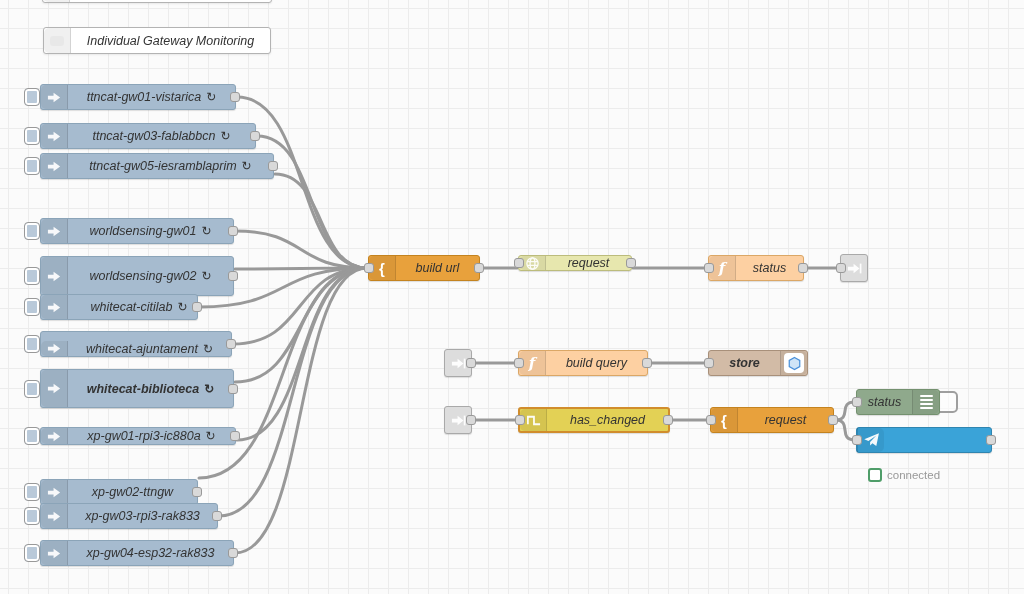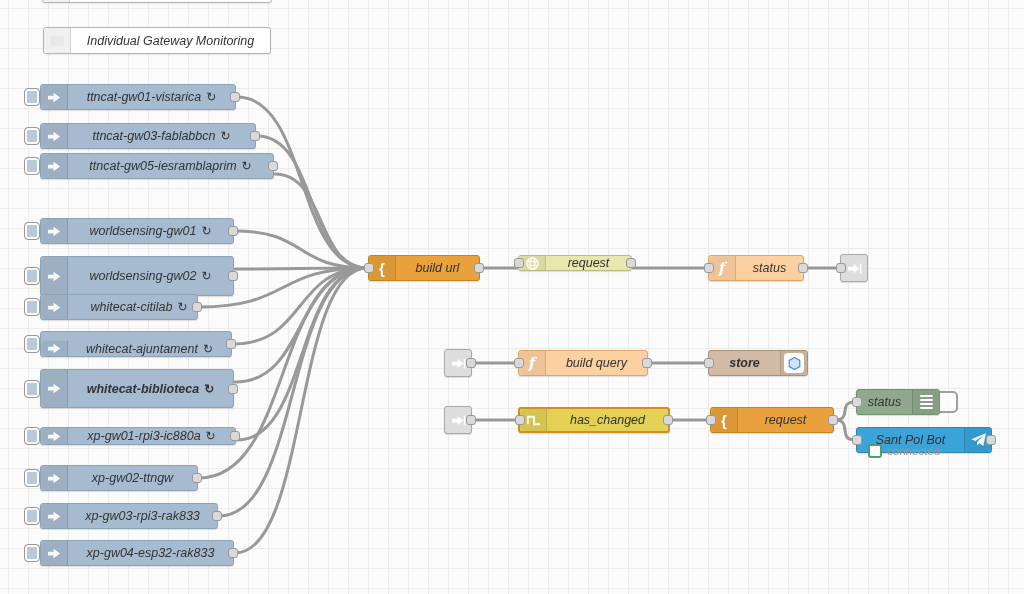--- a/index.html
+++ b/index.html
@@ -189,21 +189,21 @@
         <svg width="15" height="15" viewBox="0 0 16 16" style="opacity:.92">
           <path d="M1 6h6V3l7 5-7 5v-3H1z" fill="#fff"></path>
         </svg>
       </div>
       <div class="lbl">
         <span>xp-gw01-rpi3-ic880a</span>
         <span class="rpt">↻</span>
       </div>
       <div class="port out"></div>
     </div>
-    <div class="node" style="left: 40px; top: 465px; width: 158px; height: 26px; background: rgb(166, 187, 207); border: 1px solid rgb(139, 164, 184);">
+    <div class="node" style="left: 40px; top: 479px; width: 158px; height: 26px; background: rgb(166, 187, 207); border: 1px solid rgb(139, 164, 184);">
       <div class="inj-btn" style="background: rgb(185, 201, 217);"></div>
       <div class="iconzone left">
         <svg width="15" height="15" viewBox="0 0 16 16" style="opacity:.92">
           <path d="M1 6h6V3l7 5-7 5v-3H1z" fill="#fff"></path>
         </svg>
       </div>
       <div class="lbl">
         <span>xp-gw02-ttngw</span>
       </div>
       <div class="port out"></div>
@@ -349,28 +349,25 @@
         <span class="bars">
           <i></i>
           <i></i>
           <i></i>
           <i></i>
         </span>
       </div>
       <div class="port in"></div>
     </div>
     <div class="node" style="left: 856px; top: 427px; width: 136px; height: 26px; background: rgb(58, 163, 216); border: 1px solid rgb(47, 133, 176);">
-      <div class="lbl">
-        <span>Sant Pol Bot</span>
-      </div>
       <div class="iconzone right">
         <svg width="17" height="17" viewBox="0 0 16 16" style="opacity:.95">
           <path d="M15 1.2L1.2 6.8l3.9 1.6 7.5-5-5.9 6v3.4l2.2-2.2 3.6 2.6z" fill="#fff"></path>
         </svg>
       </div>
       <div class="port in"></div>
       <div class="port out"></div>
     </div>
-    <div class="badge" style="left: 868px; top: 444px;">
+    <div class="badge" style="left: 868px; top: 468px;">
       <span class="dot"></span>
       <span>connected</span>
     </div>
   </div>
 
 </body></html>

